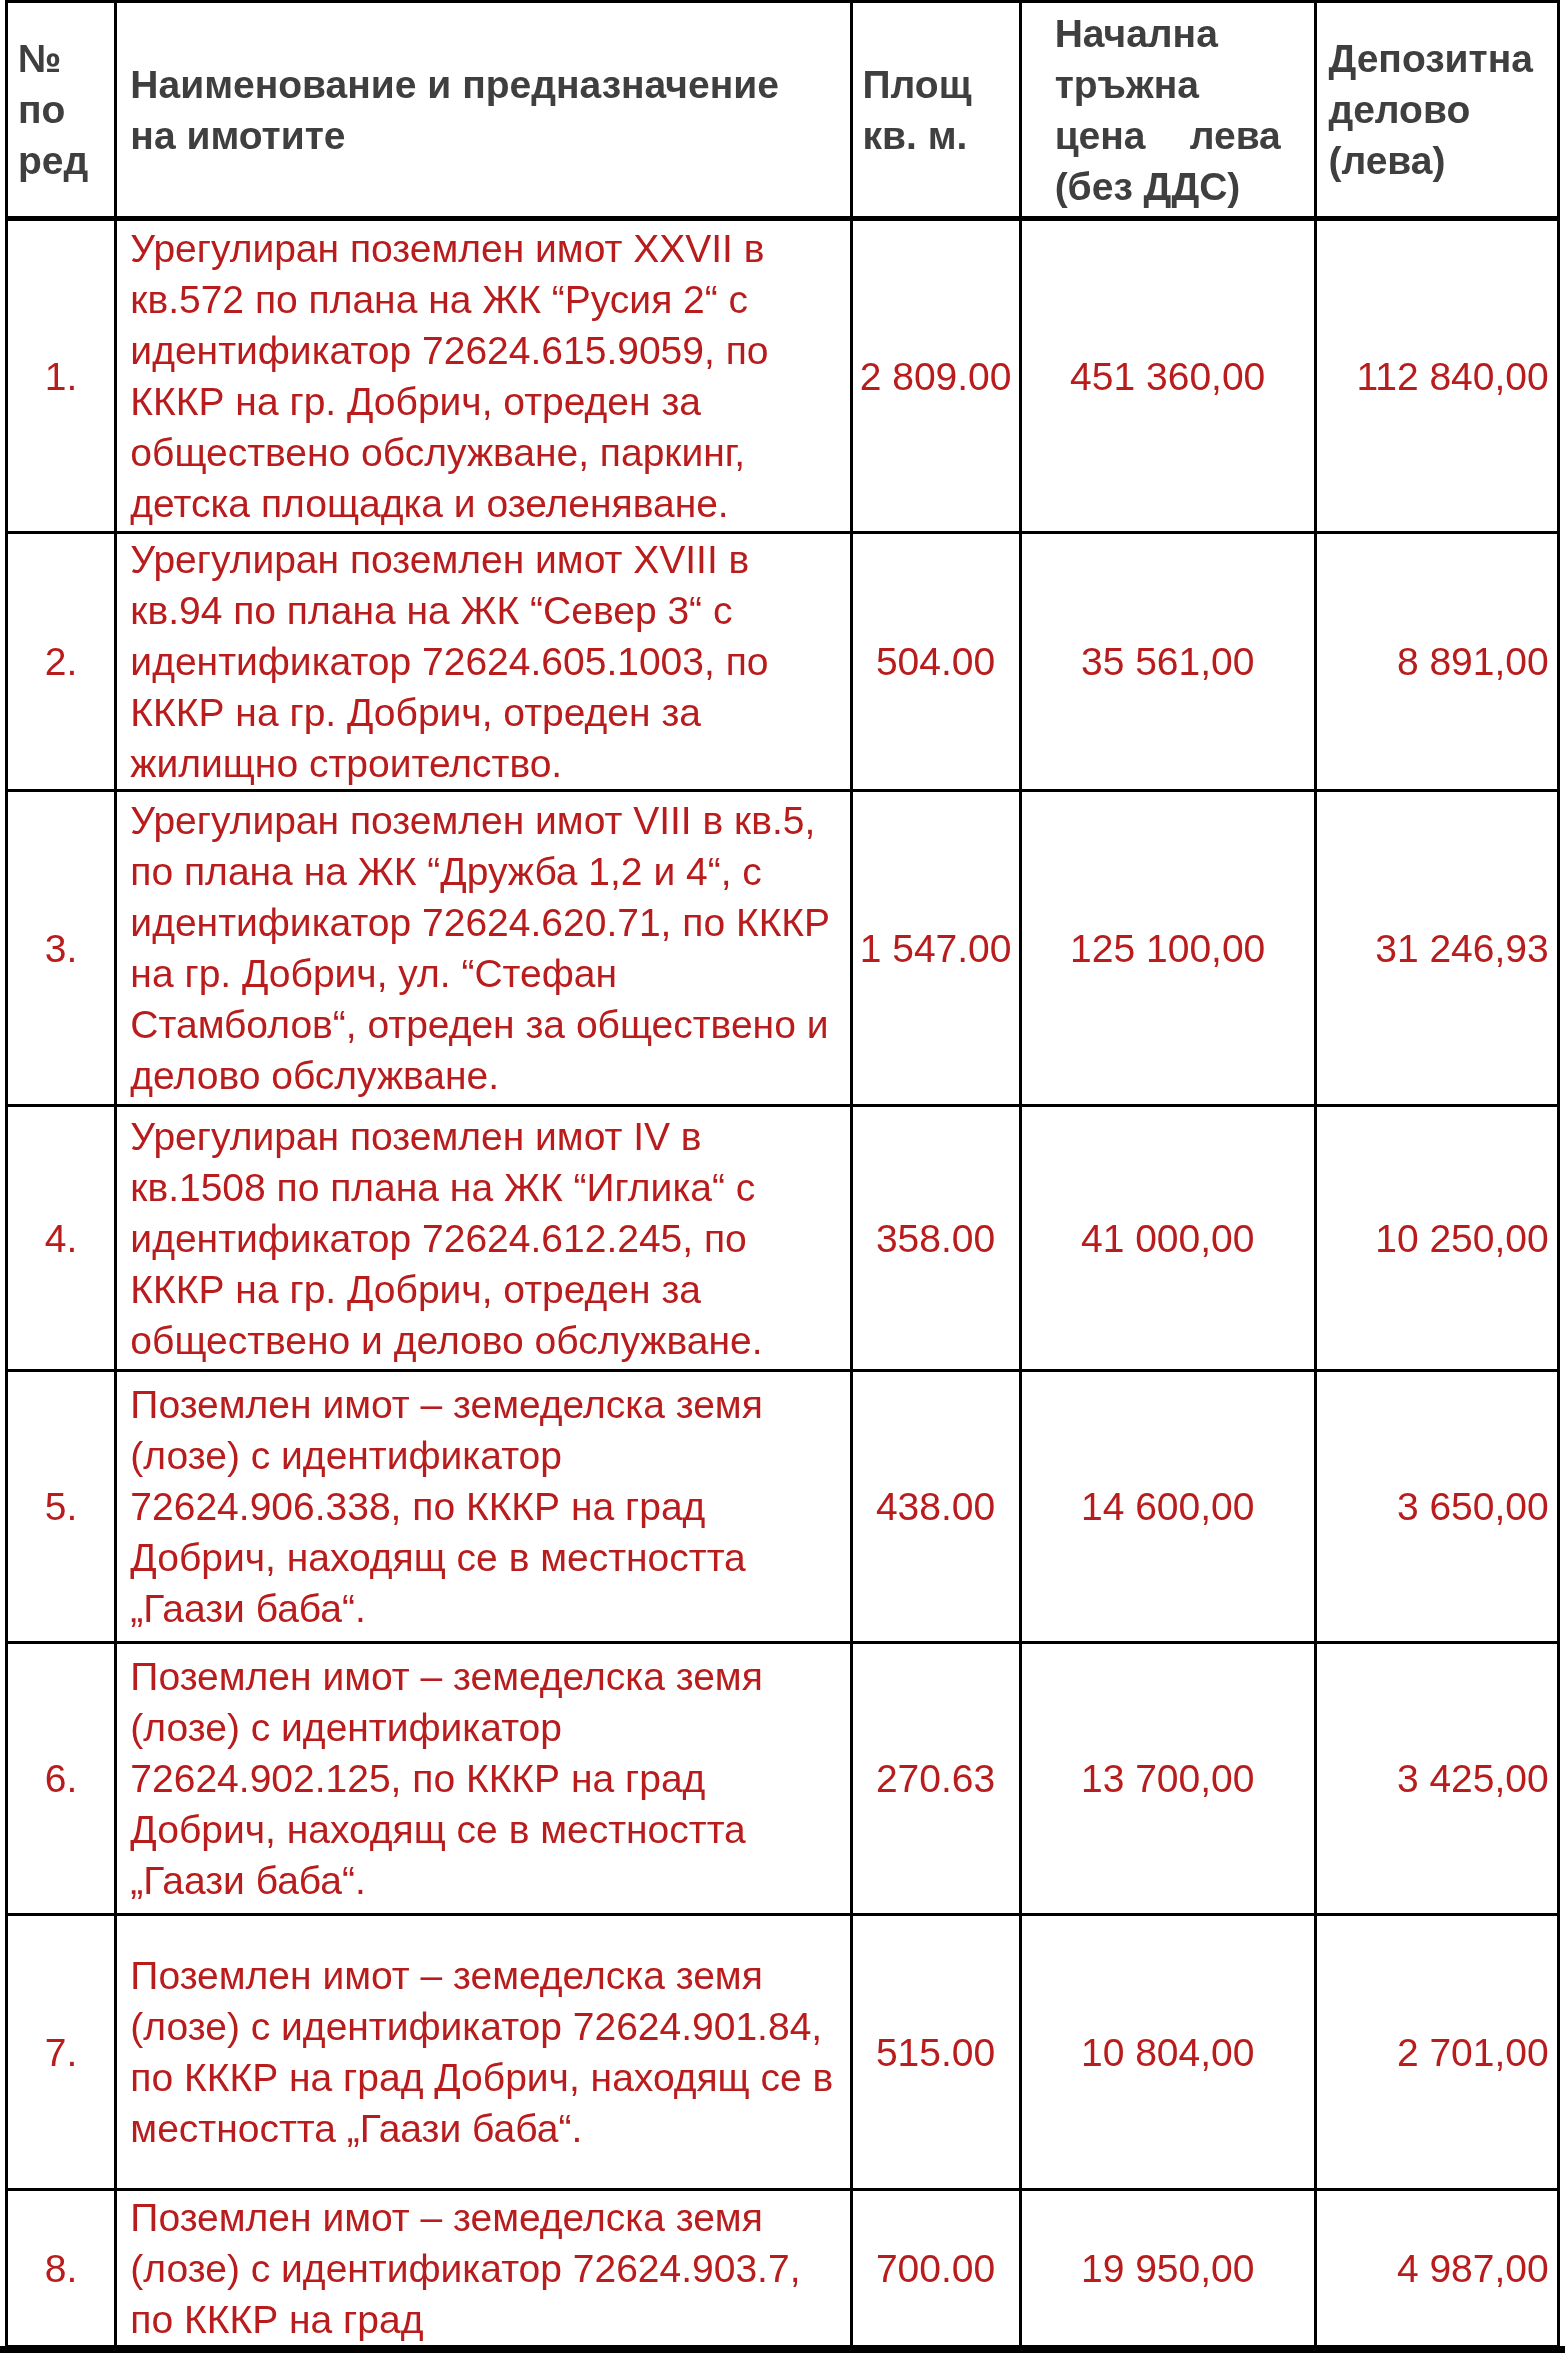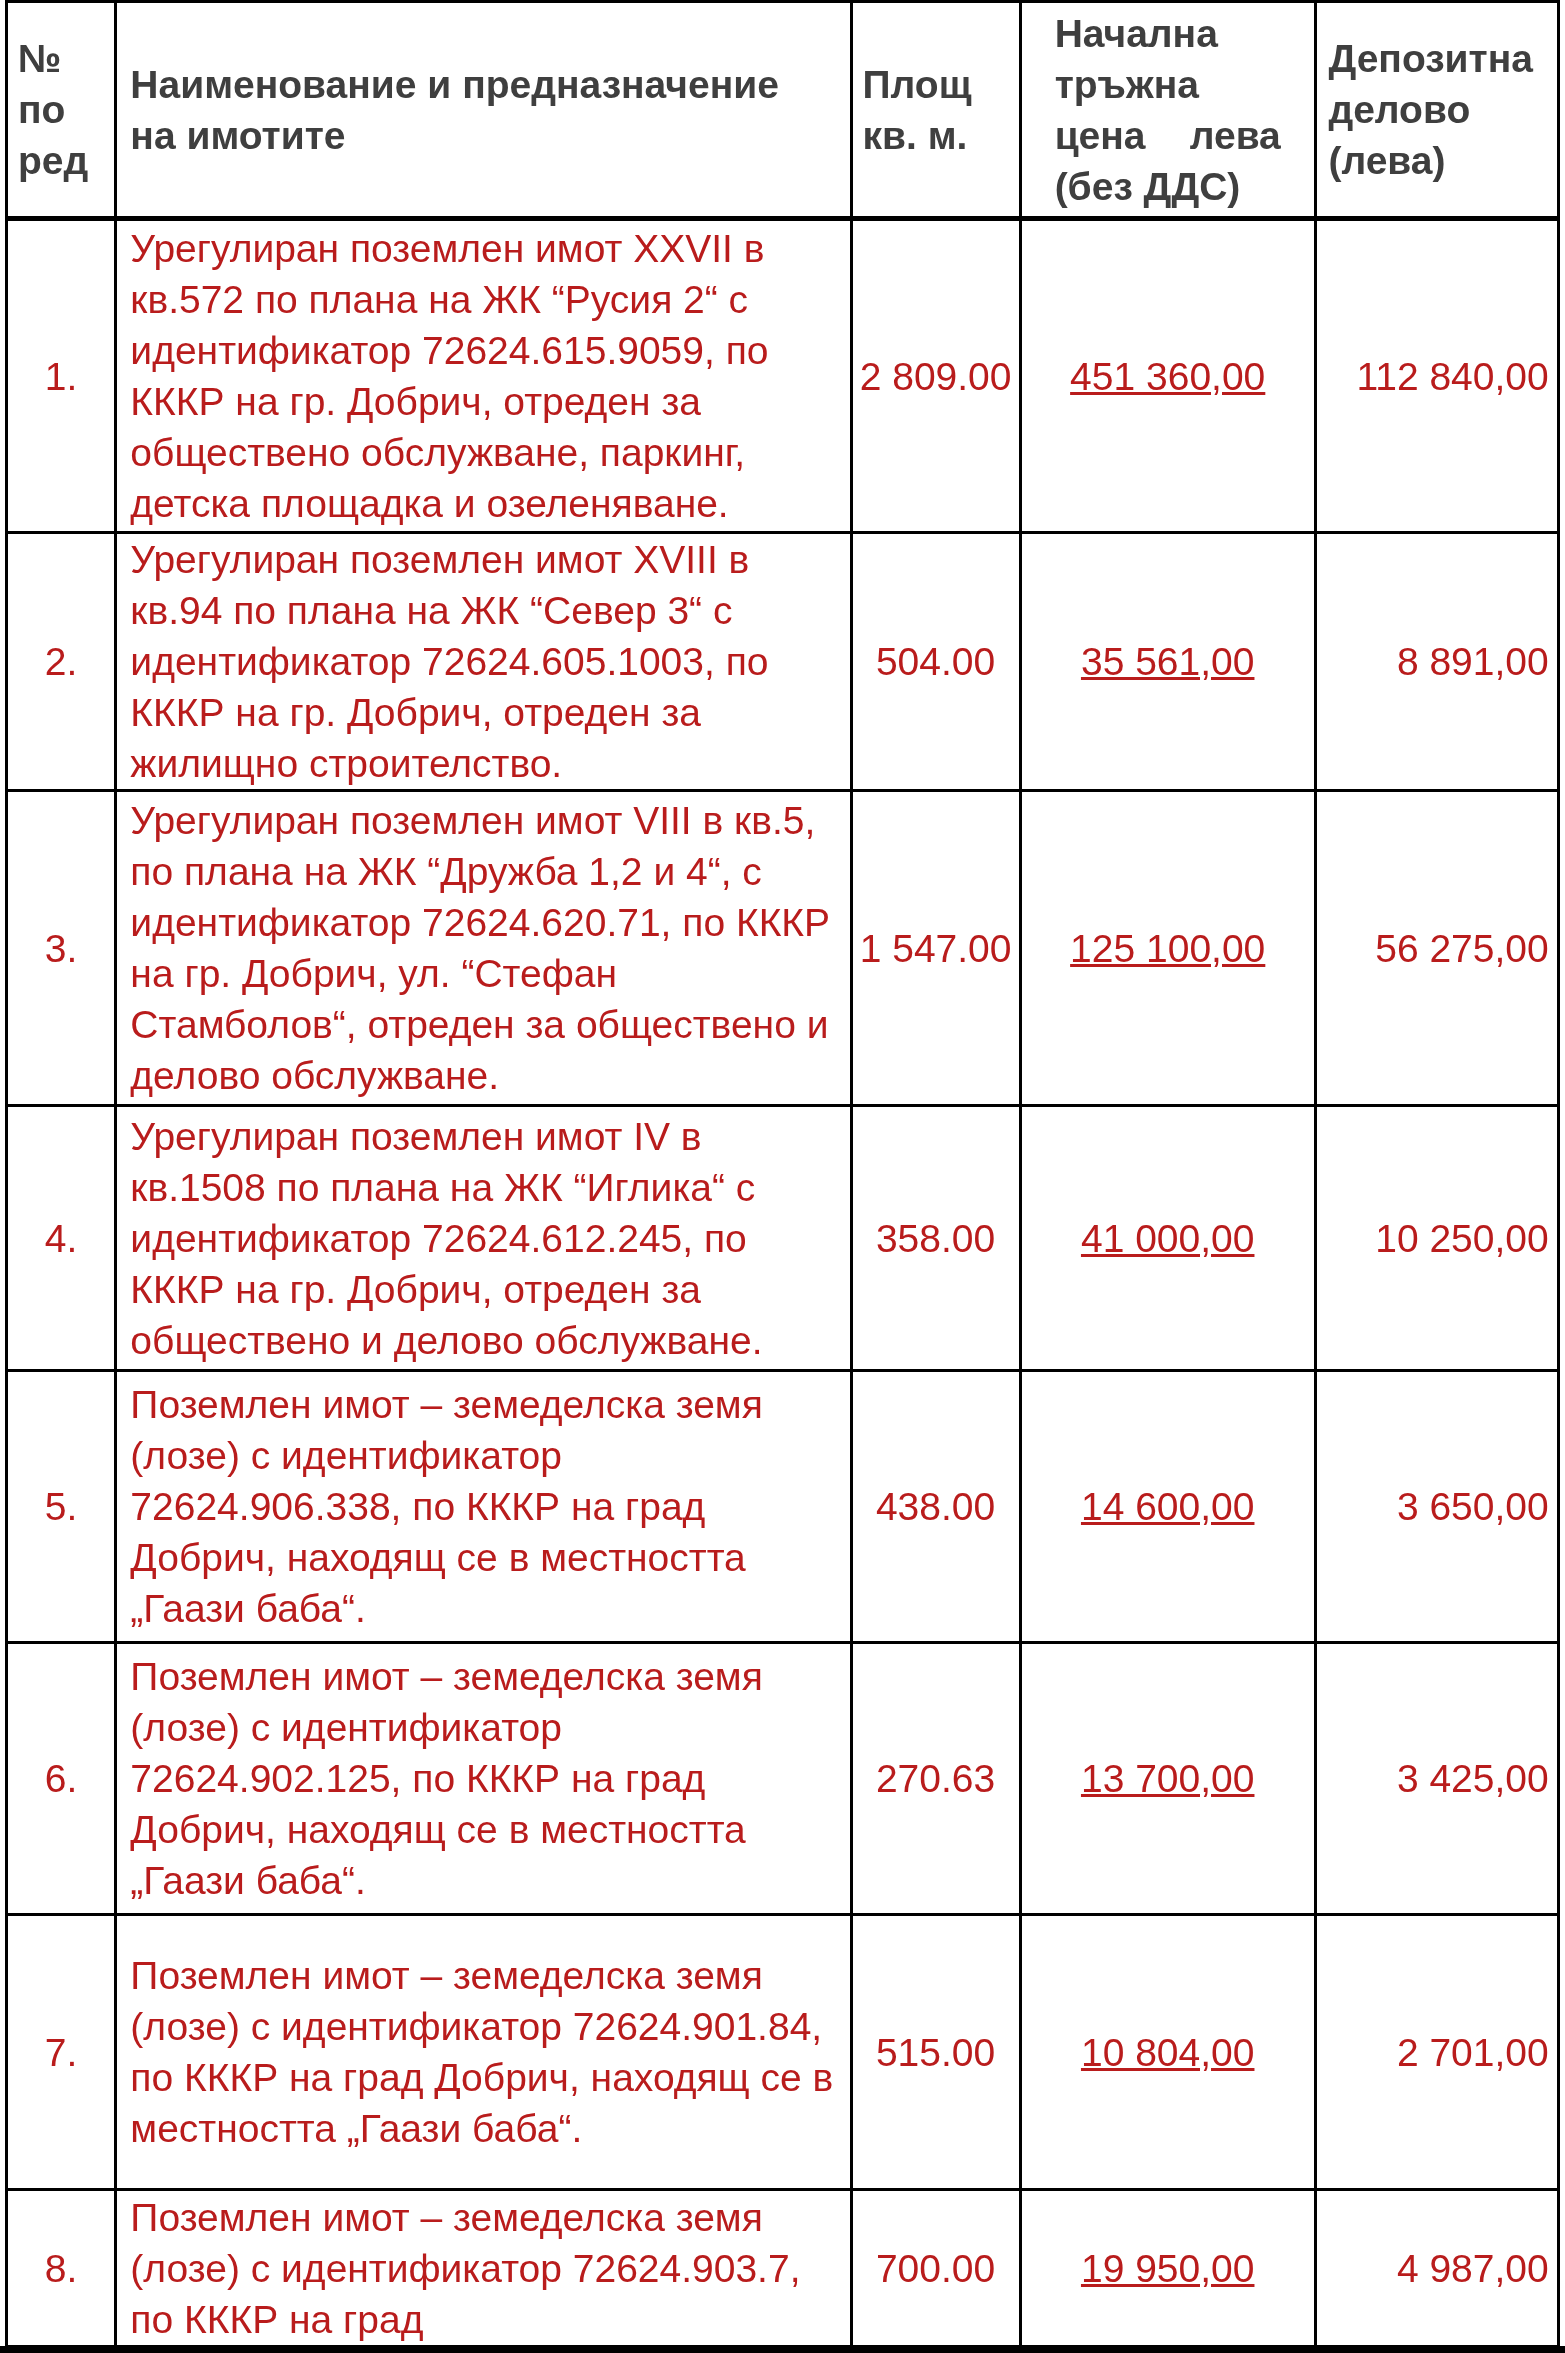--- a/index.html
+++ b/index.html
@@ -47,21 +47,21 @@
 
   tbody td {
     font-size: 39px;
     line-height: 51px;
     color: #b91c1c;
     vertical-align: middle;
   }
   td.cell-num     { text-align: center; padding: 0 5px; }
   td.cell-name    { text-align: left;   padding: 0 8.3px 0 13.3px; }
   td.cell-area    { text-align: center; padding: 0 0; }
-  td.cell-price   { text-align: center; padding: 0 8.3px; text-decoration: underline; }
+  td.cell-price   { text-align: center; padding: 0 8.3px; }
   td.cell-deposit { text-align: right; padding: 0 8.3px; }
 
   tbody tr:nth-child(1) { height: 314px; }
   tbody tr:nth-child(2) { height: 257px; }
   tbody tr:nth-child(3) { height: 315px; }
   tbody tr:nth-child(4) { height: 265px; }
   tbody tr:nth-child(5) { height: 272px; }
   tbody tr:nth-child(6) { height: 272px; }
   tbody tr:nth-child(7) { height: 275px; }
   tbody tr:nth-child(8) { height: 157px; }
@@ -107,21 +107,21 @@
           <td class="cell-name">Урегулиран поземлен имот XVIII в кв.94 по плана на ЖК “Север 3“ с идентификатор 72624.605.1003, по КККР на гр. Добрич, отреден за жилищно строителство.</td>
           <td class="cell-area">504.00</td>
           <td class="cell-price">35 561,00</td>
           <td class="cell-deposit">8 891,00</td>
         </tr>
         <tr>
           <td class="cell-num">3.</td>
           <td class="cell-name">Урегулиран поземлен имот VIII в кв.5, по плана на ЖК “Дружба 1,2 и 4“, с идентификатор 72624.620.71, по КККР на гр. Добрич, ул. “Стефан Стамболов“, отреден за обществено и делово обслужване.</td>
           <td class="cell-area">1 547.00</td>
           <td class="cell-price">125 100,00</td>
-          <td class="cell-deposit">56 275,00</td>
+          <td class="cell-deposit">31 246,93</td>
         </tr>
         <tr>
           <td class="cell-num">4.</td>
           <td class="cell-name">Урегулиран поземлен имот IV в кв.1508 по плана на ЖК “Иглика“ с идентификатор 72624.612.245, по КККР на гр. Добрич, отреден за обществено и делово обслужване.</td>
           <td class="cell-area">358.00</td>
           <td class="cell-price">41 000,00</td>
           <td class="cell-deposit">10 250,00</td>
         </tr>
         <tr>
           <td class="cell-num">5.</td>

